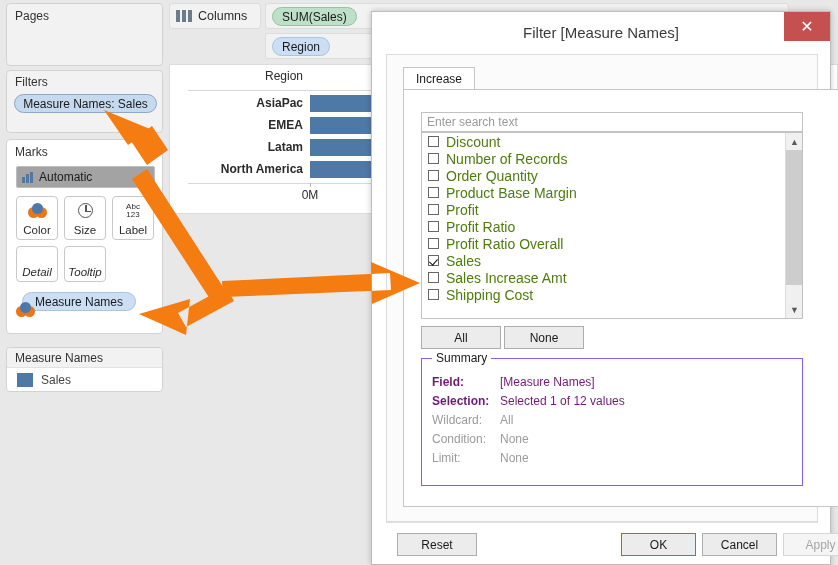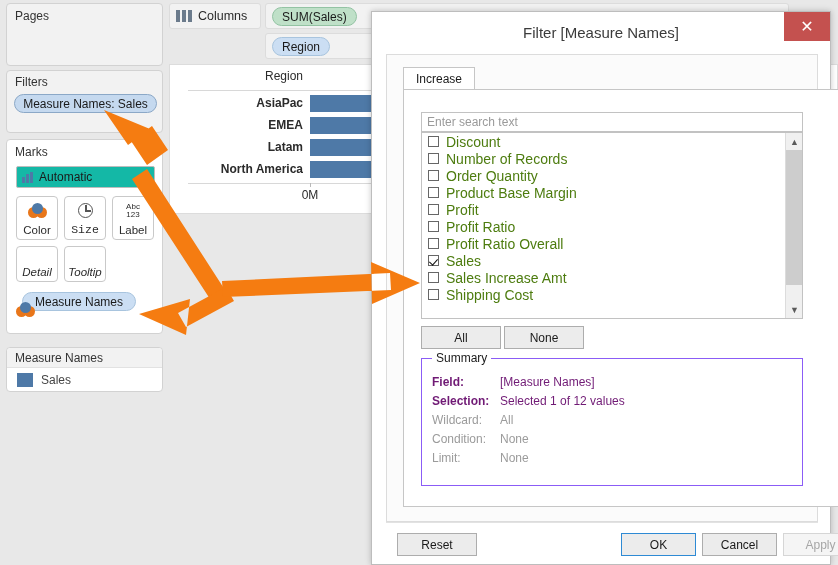--- a/index.html
+++ b/index.html
@@ -46,41 +46,41 @@
     border-radius:10px;font-size:12px;box-sizing:border-box;white-space:nowrap;
   }
   .pill-blue{background:#c5d9ef;border:1px solid #8ba8c7;color:#1a1a1a;}
   .pill-blue-plain{background:#cbdef3;border:1px solid #a8c4de;color:#1a1a1a;}
   .pill-green{background:#bfe0c8;border:1px solid #93c3a3;color:#1a1a1a;}
 
   #filter-pill{position:absolute;left:7px;top:23px;width:143px;justify-content:center;}
 
   
   .mark-type{
-    position:absolute;left:9px;top:26px;width:139px;height:22px;background:#14b8a6;
+    position:absolute;left:9px;top:26px;width:139px;height:22px;background:#a3a3a3;
     border:1px solid #bdbdbd;border-radius:2px;box-sizing:border-box;
     display:flex;align-items:center;padding-left:5px;font-size:12px;
   }
   .mt-icon{display:inline-flex;align-items:flex-end;gap:1px;height:11px;margin-right:6px;}
   .mt-icon i{display:block;width:3px;background:#4e79a7;}
   .mt-icon i:nth-child(1){height:6px;}
   .mt-icon i:nth-child(2){height:9px;}
   .mt-icon i:nth-child(3){height:11px;}
   .mt-caret{position:absolute;right:6px;top:4px;color:#444;font-size:10px;}
 
   .mbtn{
     position:absolute;width:42px;height:44px;background:#fff;
     border:1px solid #c9c9c9;border-radius:4px;box-sizing:border-box;
     display:flex;flex-direction:column;align-items:center;justify-content:flex-end;
     padding-bottom:3px;font-size:11.5px;color:#2b2b2b;
   }
   .mbtn.small{height:36px;font-style:italic;}
   .mbtn .glyph{flex:1;display:flex;align-items:center;justify-content:center;width:100%;}
   #mb-color{left:9px;top:56px;}
-  #mb-size{left:57px;top:56px;font-family:Liberation Mono, monospace;}
+  #mb-size{left:57px;top:56px;}
   #mb-label{left:105px;top:56px;}
   #mb-detail{left:9px;top:106px;}
   #mb-tooltip{left:57px;top:106px;}
 
   .lbl-abc{font-size:8px;line-height:8px;color:#2b2b2b;text-align:center;}
 
   #marks-pill-row{position:absolute;left:9px;top:152px;display:flex;align-items:center;gap:6px;}
   #marks-pill{padding:0 12px;}
 
   

